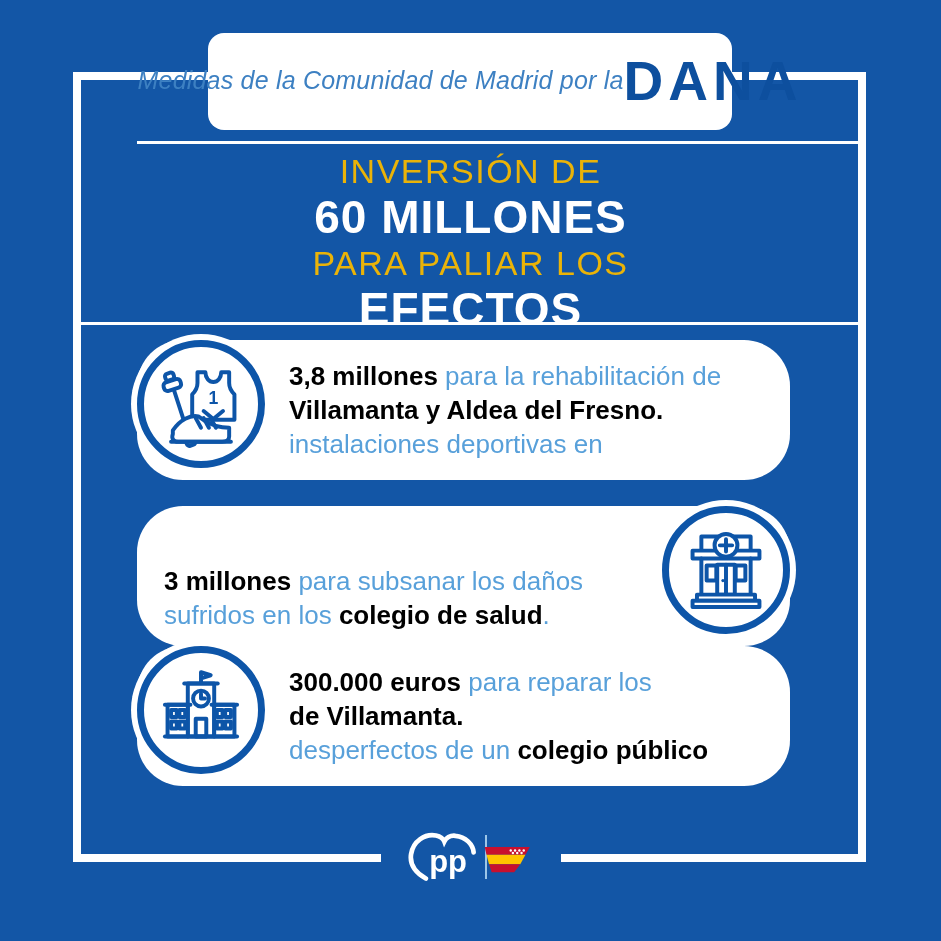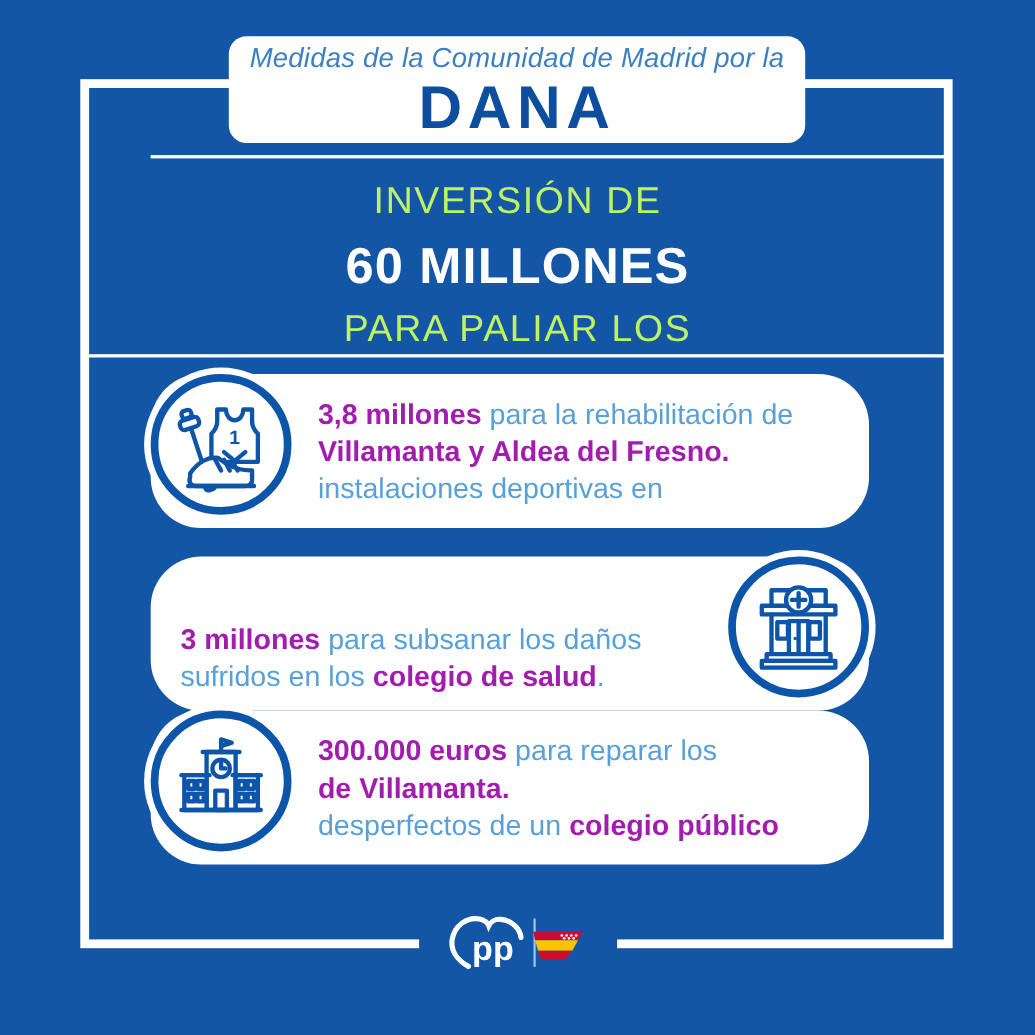--- a/index.html
+++ b/index.html
@@ -14,33 +14,33 @@
     border:8px solid #ffffff;z-index:1;
   }
   
   .rule{position:absolute;height:3px;background:#ffffff;z-index:1;}
   .rule-top{top:141px;left:137px;right:78px;}
   .rule-mid{top:322px;left:81px;right:78px;}
   
   .title-card{
     position:absolute;left:208px;top:33px;width:524px;height:97px;
     background:#ffffff;border-radius:16px;z-index:2;
-    display:flex;flex-direction:column;align-items:center;justify-content:center;
+    display:flex;flex-direction:row;align-items:center;justify-content:center;
   }
   .title-kicker{
     font-style:italic;font-size:25px;color:#3d80c2;letter-spacing:.2px;
     margin-bottom:2px;white-space:nowrap;
   }
   .title-main{
     font-size:55px;font-weight:bold;color:#0d4f9e;letter-spacing:5px;
     line-height:1;white-space:nowrap;
   }
   
   .headline{position:absolute;left:0;top:148px;width:100%;text-align:center;z-index:1;}
-  .hl-light{font-size:34px;color:#bef264;letter-spacing:1.5px;line-height:1.0;margin:18px 0;}
+  .hl-light{font-size:34px;color:#eab308;letter-spacing:1.5px;line-height:1.0;margin:6px 0;}
   .hl-bold{font-size:46px;color:#ffffff;font-weight:bold;letter-spacing:1px;line-height:1.0;margin:6px 16px;}
   
   .card{
     position:absolute;left:137px;width:653px;height:140px;
     background:#ffffff;border-radius:46px;z-index:2;
   }
   .card-1{top:340px;}
   .card-2{top:506px;}
   .card-3{top:646px;}
   .icon-circle{
@@ -49,21 +49,21 @@
     display:flex;align-items:center;justify-content:center;
   }
   .circle-left{left:0px;}
   .circle-right{right:0px;}
   .card-text{
     position:absolute;top:50%;transform:translateY(-50%);
     font-size:26px;line-height:34px;white-space:nowrap;
   }
   .text-after-icon{left:152px;}
   .text-before-icon{left:27px;margin-top:22px;}
-  .seg-bold{color:#a21caf;font-weight:bold;}
+  .seg-bold{color:#000000;font-weight:bold;}
   .seg-reg{color:#58a0da;}
   
   .footer{
     position:absolute;left:50%;transform:translateX(-50%);top:820px;height:74px;
     background:#1356a6;z-index:2;display:flex;align-items:center;
     justify-content:center;gap:4px;padding:0 26px;
   }
   .pp-logo{width:74px;height:58px;}
   .footer-divider{width:2px;height:44px;background:#9cc6e8;}
   .footer-region{

